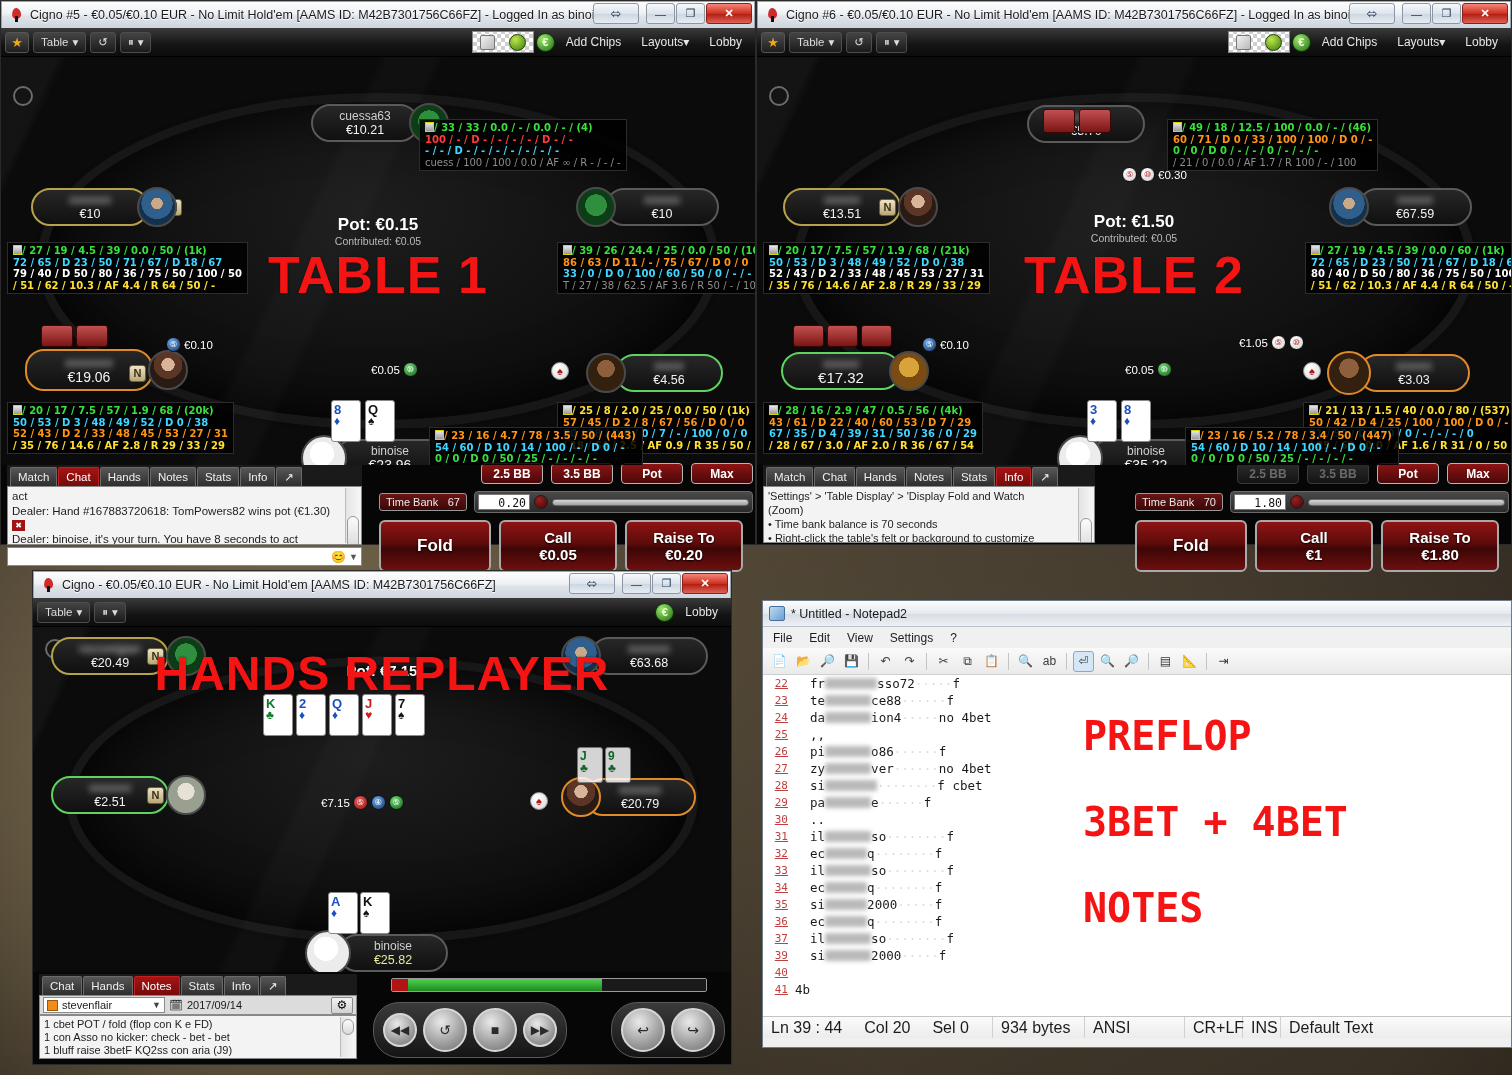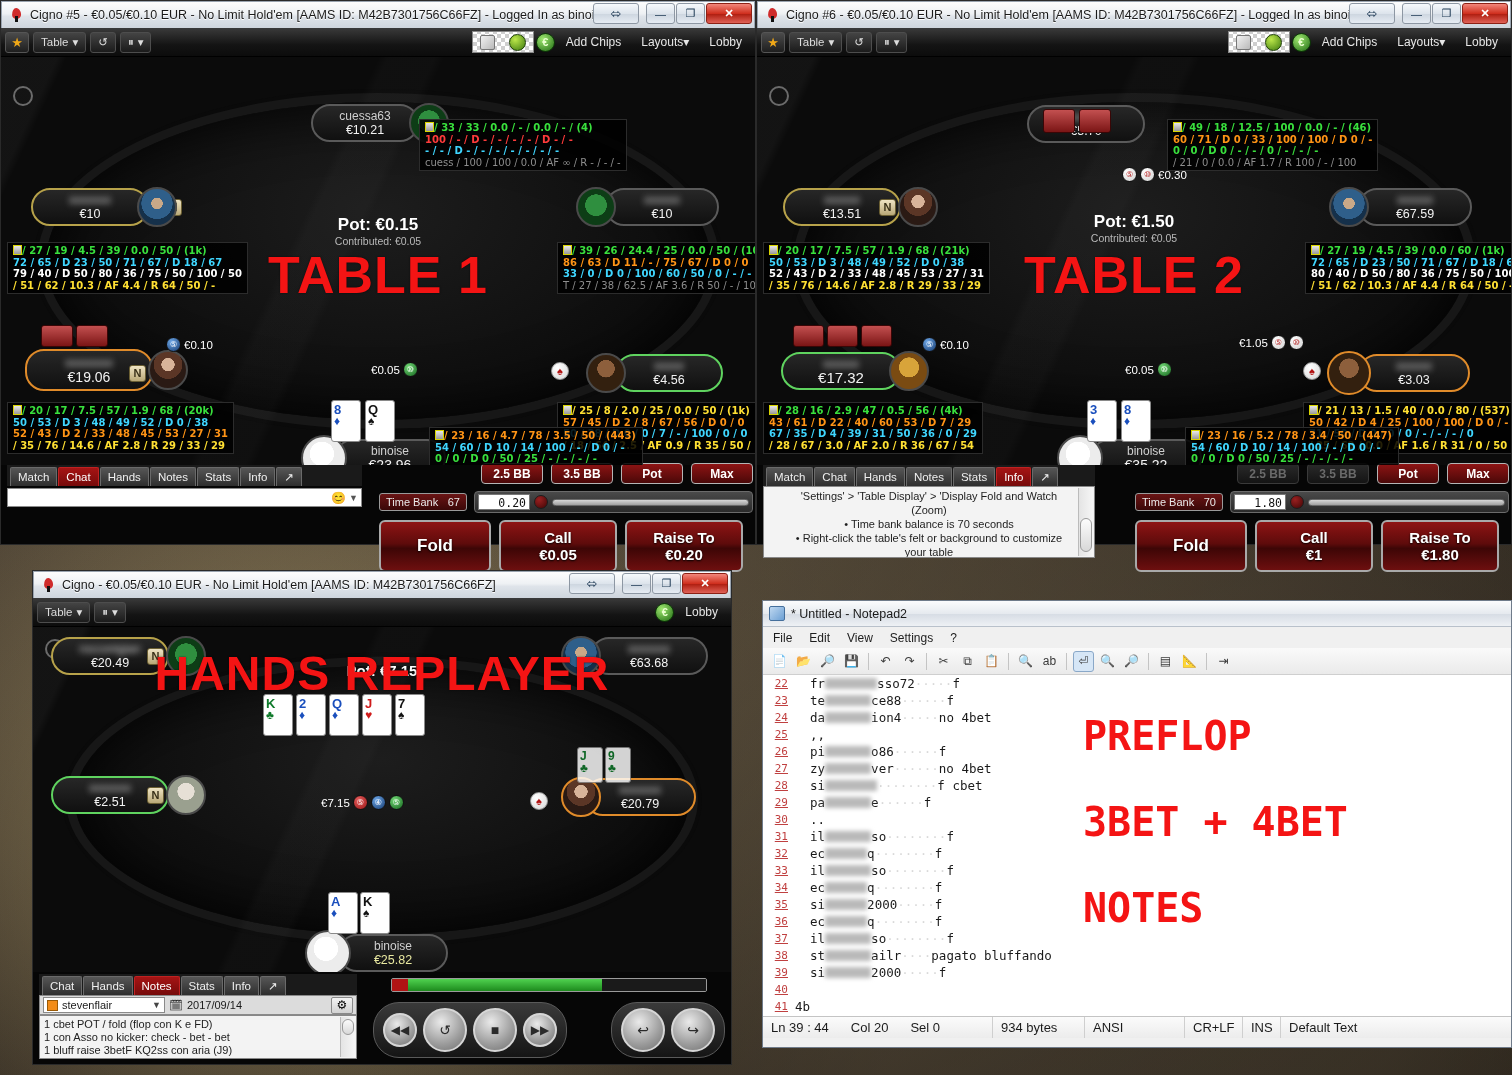--- a/index.html
+++ b/index.html
@@ -196,21 +196,21 @@
   .tool.pressed{border:1px solid #8aa8c8;background:#d6e6f6;}
   .toolsep{width:1px;height:17px;background:#c4c4c4;margin:0 3px;}
   .np-body{background:#fff;position:relative;overflow:hidden;
     font-family:"DejaVu Sans Mono",monospace;font-size:12.5px;}
   .np-line{height:17px;display:flex;align-items:center;white-space:pre;}
   .lnno{width:32px;text-align:right;color:#c04040;font-size:11px;padding-right:7px;flex:0 0 auto;
     background:#fff;text-decoration:underline;}
   .lntext{color:#1a1a1a;}
   .lntext .dot{color:#d9d9d9;}
   .redact{display:inline-block;background:#b9b9b9;filter:blur(2.2px);height:11px;vertical-align:-1px;border-radius:1px;}
-  .np-status{height:22px;display:flex;align-items:center;font-size:13px;color:#1b1b1b;
+  .np-status{height:22px;display:flex;align-items:center;font-size:16px;color:#1b1b1b;
     background:linear-gradient(to bottom,#fbfbfb,#ececec);border-top:1px solid #c4c4c4;}
   .np-status div{padding:0 8px;border-right:1px solid #cfcfcf;height:100%;display:flex;align-items:center;}
   .np-watermark{position:absolute;color:#f41414;font-weight:bold;font-size:40px;
     line-height:66px;z-index:5;}
 
   
   .rp-ctrl{width:44px;height:44px;border-radius:50%;
     background:radial-gradient(circle at 40% 30%,#eaeaea,#9c9c9c 60%,#6e6e6e);
     border:2px solid #d6d6d6;display:flex;align-items:center;justify-content:center;
     color:#2a2a2a;font-size:14px;}
@@ -391,20 +391,29 @@
     <div style="position:absolute;left:6px;top:437px;width:355px;">
       <div class="tabsbar">
         <div class="tab">Match</div>
         <div class="tab active">Chat</div>
         <div class="tab">Hands</div>
         <div class="tab">Notes</div>
         <div class="tab">Stats</div>
         <div class="tab">Info</div>
         <div class="tab">↗</div>
       </div>
+      <div class="chatbox" style="height:59px;">
+        <div class="chatline">  act</div>
+        <div class="chatline">Dealer: Hand #167883720618: TomPowers82 wins pot (€1.30)</div>
+        <div style="width:13px;height:11px;background:#a01414;color:#fff;font-size:8px;text-align:center;line-height:11px;margin:1px 0;">✖</div>
+        <div class="chatline">Dealer: binoise, it's your turn. You have 8 seconds to act</div>
+        <div class="scrolltrack">
+            <div class="scrollthumb"></div>
+          </div>
+      </div>
       <div class="chatinput">
         <div style="flex:1"></div>
         <div style="font-size:12px;">😊</div>
         <div style="font-size:9px;color:#555;margin-left:3px;">▼</div>
       </div>
     </div>
 
     <div style="position:absolute;left:378px;top:435px;width:374px;">
       <div style="display:flex;gap:8px;justify-content:flex-end;">
         <div class="betbtn" style="width:62px;">2.5 BB</div>
@@ -616,21 +625,21 @@
     <div style="position:absolute;left:6px;top:437px;width:332px;">
       <div class="tabsbar">
         <div class="tab">Match</div>
         <div class="tab">Chat</div>
         <div class="tab">Hands</div>
         <div class="tab">Notes</div>
         <div class="tab">Stats</div>
         <div class="tab active">Info</div>
         <div class="tab">↗</div>
       </div>
-      <div class="chatbox" style="height:72px;font-size:11px;text-align:center;">
+      <div class="chatbox" style="height:57px;font-size:11px;">
         <div class="chatline" style="line-height:14px;">'Settings' &gt; 'Table Display' &gt; 'Display Fold and Watch</div>
         <div class="chatline" style="line-height:14px;">(Zoom)</div>
         <div class="chatline" style="line-height:14px;">• Time bank balance is 70 seconds</div>
         <div class="chatline" style="line-height:14px;">• Right-click the table's felt or background to customize</div>
         <div class="chatline" style="line-height:14px;">your table</div>
         <div class="scrolltrack">
             <div class="scrollthumb" style="top:30px;"></div>
           </div>
       </div>
     </div>
@@ -871,21 +880,20 @@
         <div class="np-line"><span class="lnno">28</span><span class="lntext">  si<span class="redact" style="width: 52px;"></span><span class="dot">········</span>f cbet</span></div>
         <div class="np-line"><span class="lnno">29</span><span class="lntext">  pa<span class="redact" style="width: 46px;"></span>e<span class="dot">······</span>f</span></div>
         <div class="np-line"><span class="lnno">30</span><span class="lntext">  ..</span></div>
         <div class="np-line"><span class="lnno">31</span><span class="lntext">  il<span class="redact" style="width: 46px;"></span>so<span class="dot">········</span>f</span></div>
         <div class="np-line"><span class="lnno">32</span><span class="lntext">  ec<span class="redact" style="width: 42px;"></span>q<span class="dot">········</span>f</span></div>
         <div class="np-line"><span class="lnno">33</span><span class="lntext">  il<span class="redact" style="width: 46px;"></span>so<span class="dot">········</span>f</span></div>
         <div class="np-line"><span class="lnno">34</span><span class="lntext">  ec<span class="redact" style="width: 42px;"></span>q<span class="dot">········</span>f</span></div>
         <div class="np-line"><span class="lnno">35</span><span class="lntext">  si<span class="redact" style="width: 42px;"></span>2000<span class="dot">·····</span>f</span></div>
         <div class="np-line"><span class="lnno">36</span><span class="lntext">  ec<span class="redact" style="width: 42px;"></span>q<span class="dot">········</span>f</span></div>
         <div class="np-line"><span class="lnno">37</span><span class="lntext">  il<span class="redact" style="width: 46px;"></span>so<span class="dot">········</span>f</span></div>
-        <div class="np-line"><span class="lnno">38</span><span class="lntext">  st<span class="redact" style="width: 46px;"></span>ailr<span class="dot">····</span>pagato bluffando</span></div>
         <div class="np-line"><span class="lnno">39</span><span class="lntext">  si<span class="redact" style="width: 46px;"></span>2000<span class="dot">·····</span>f</span></div>
         <div class="np-line"><span class="lnno">40</span><span class="lntext">  </span></div>
         <div class="np-line"><span class="lnno">41</span><span class="lntext">4b</span></div>
       </div>
   </div>
   <div class="np-status">
     <div style="width:230px;gap:12px;">
       <span>Ln 39 : 44</span>
       <span style="margin-left:10px;">Col 20</span>
       <span style="margin-left:10px;">Sel 0</span>

